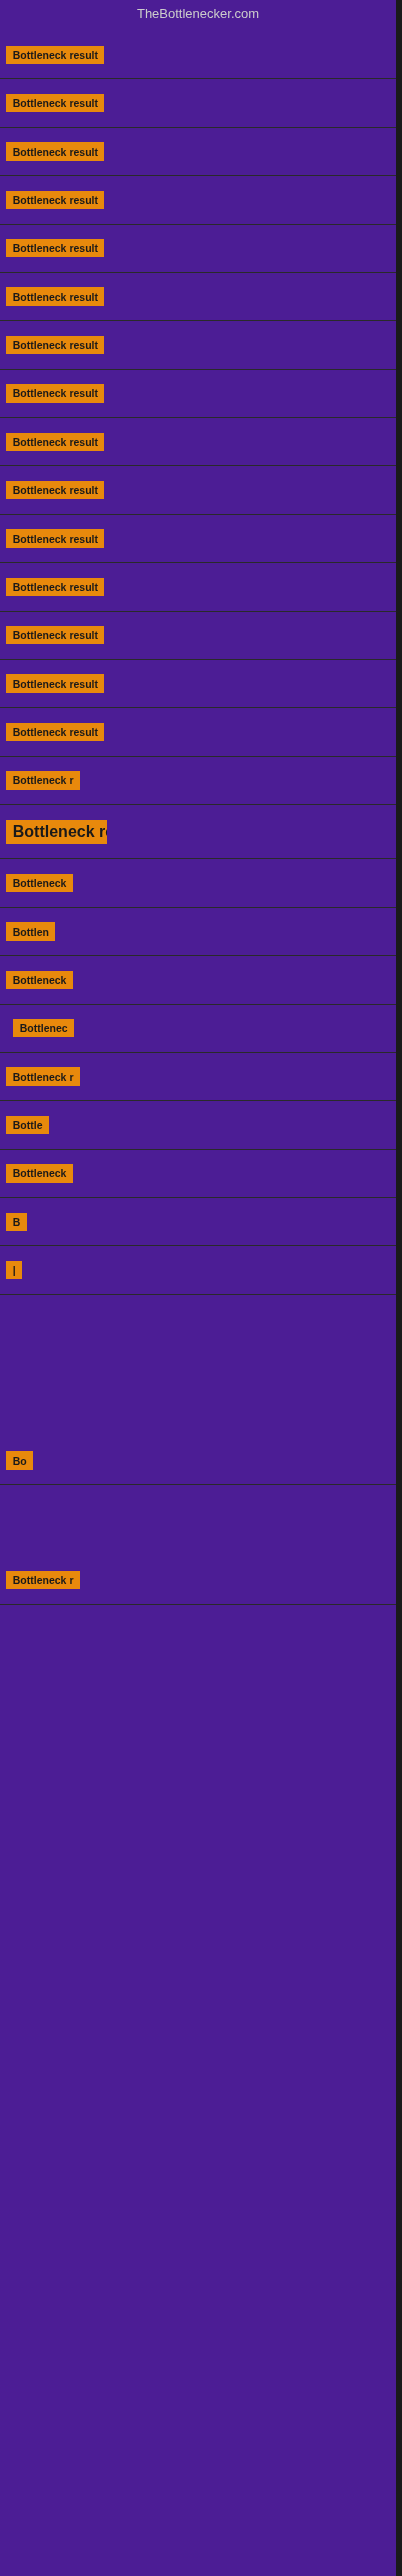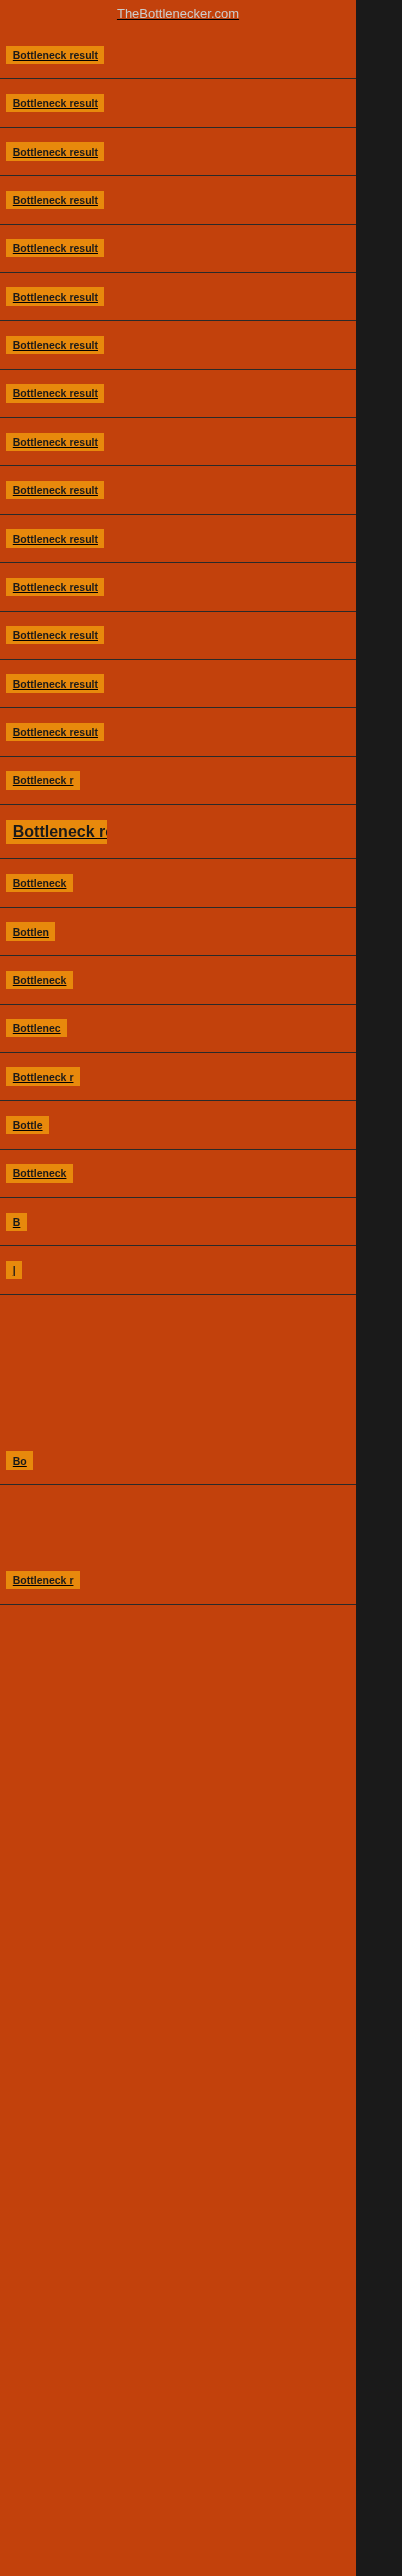--- a/index.html
+++ b/index.html
@@ -20,21 +20,21 @@
       text-align: center;
       color: #cccccc;
       font-size: 13px;
       padding: 6.4px 0 9.7px 0;
       font-weight: normal;
     }
   </style>
 </head>
 <body>
 
-<div style="position:relative; width:356px; min-height:2576px; background:#c2410c;text-decoration:underline;">
+<div style="position:relative; width:396px; min-height:2576px; background:#4c1d95;">
   <div class="site-title">TheBottlenecker.com</div>
 
   <div id="items-container" style="position:relative; width:100%;">
   <div style="display: flex; align-items: center; padding: 14.5px 6.4px; border-bottom: 0.8px solid rgb(42, 42, 42);">
         <span style="background-color: rgb(232, 137, 12); color: rgb(26, 26, 26); font-size: 10.5px; font-weight: bold; padding: 3.2px 6.4px; max-width: 121px; overflow: hidden; white-space: nowrap; display: inline-block;">Bottleneck result</span>
       </div>
       <div style="display: flex; align-items: center; padding: 14.5px 6.4px; border-bottom: 0.8px solid rgb(42, 42, 42);">
         <span style="background-color: rgb(232, 137, 12); color: rgb(26, 26, 26); font-size: 10.5px; font-weight: bold; padding: 3.2px 6.4px; max-width: 121px; overflow: hidden; white-space: nowrap; display: inline-block;">Bottleneck result</span>
       </div>
       <div style="display: flex; align-items: center; padding: 14.5px 6.4px; border-bottom: 0.8px solid rgb(42, 42, 42);">
@@ -85,21 +85,21 @@
       <div style="display: flex; align-items: center; padding: 14.5px 6.4px; border-bottom: 0.8px solid rgb(42, 42, 42);">
         <span style="background-color: rgb(232, 137, 12); color: rgb(26, 26, 26); font-size: 10.5px; font-weight: bold; padding: 3.2px 6.4px; max-width: 87px; overflow: hidden; white-space: nowrap; display: inline-block;">Bottleneck</span>
       </div>
       <div style="display: flex; padding: 14.5px 6.4px; border-bottom: 0.8px solid rgb(42, 42, 42);">
         <span style="background-color: rgb(232, 137, 12); color: rgb(26, 26, 26); font-size: 10.5px; font-weight: bold; padding: 3.2px 6.4px; max-width: 74px; overflow: hidden; white-space: nowrap; display: inline-block;">Bottlen</span>
       </div>
       <div style="display: flex; align-items: center; padding: 14.5px 6.4px; border-bottom: 0.8px solid rgb(42, 42, 42);">
         <span style="background-color: rgb(232, 137, 12); color: rgb(26, 26, 26); font-size: 10.5px; font-weight: bold; padding: 3.2px 6.4px; max-width: 87px; overflow: hidden; white-space: nowrap; display: inline-block;">Bottleneck</span>
       </div>
       <div style="display: flex; align-items: center; padding: 14.5px 6.4px; border-bottom: 0.8px solid rgb(42, 42, 42);">
-        <span style="background-color: rgb(232, 137, 12); color: rgb(26, 26, 26); font-size: 10.5px; font-weight: bold; padding: 3.2px 6.4px; max-width: 81px; overflow: hidden; white-space: nowrap; display: inline-block;">Bottlenec</span>
+        <span style="background-color: rgb(232, 137, 12); color: rgb(26, 26, 26); font-size: 10.5px; font-weight: bold; padding: 3.2px 6.4px; max-width: 81px; overflow: hidden; white-space: nowrap; display: inline-block; margin-left: 7px;">Bottlenec</span>
       </div>
       <div style="display: flex; align-items: center; padding: 14.5px 6.4px; border-bottom: 0.8px solid rgb(42, 42, 42);">
         <span style="background-color: rgb(232, 137, 12); color: rgb(26, 26, 26); font-size: 10.5px; font-weight: bold; padding: 3.2px 6.4px; max-width: 97px; overflow: hidden; white-space: nowrap; display: inline-block;">Bottleneck r</span>
       </div>
       <div style="display: flex; align-items: center; padding: 14.5px 6.4px; border-bottom: 0.8px solid rgb(42, 42, 42);">
         <span style="background-color: rgb(232, 137, 12); color: rgb(26, 26, 26); font-size: 10.5px; font-weight: bold; padding: 3.2px 6.4px; max-width: 64px; overflow: hidden; white-space: nowrap; display: inline-block;">Bottle</span>
       </div>
       <div style="display: flex; align-items: center; padding: 14.5px 6.4px; border-bottom: 0.8px solid rgb(42, 42, 42);">
         <span style="background-color: rgb(232, 137, 12); color: rgb(26, 26, 26); font-size: 10.5px; font-weight: bold; padding: 3.2px 6.4px; max-width: 87px; overflow: hidden; white-space: nowrap; display: inline-block;">Bottleneck</span>
       </div>

